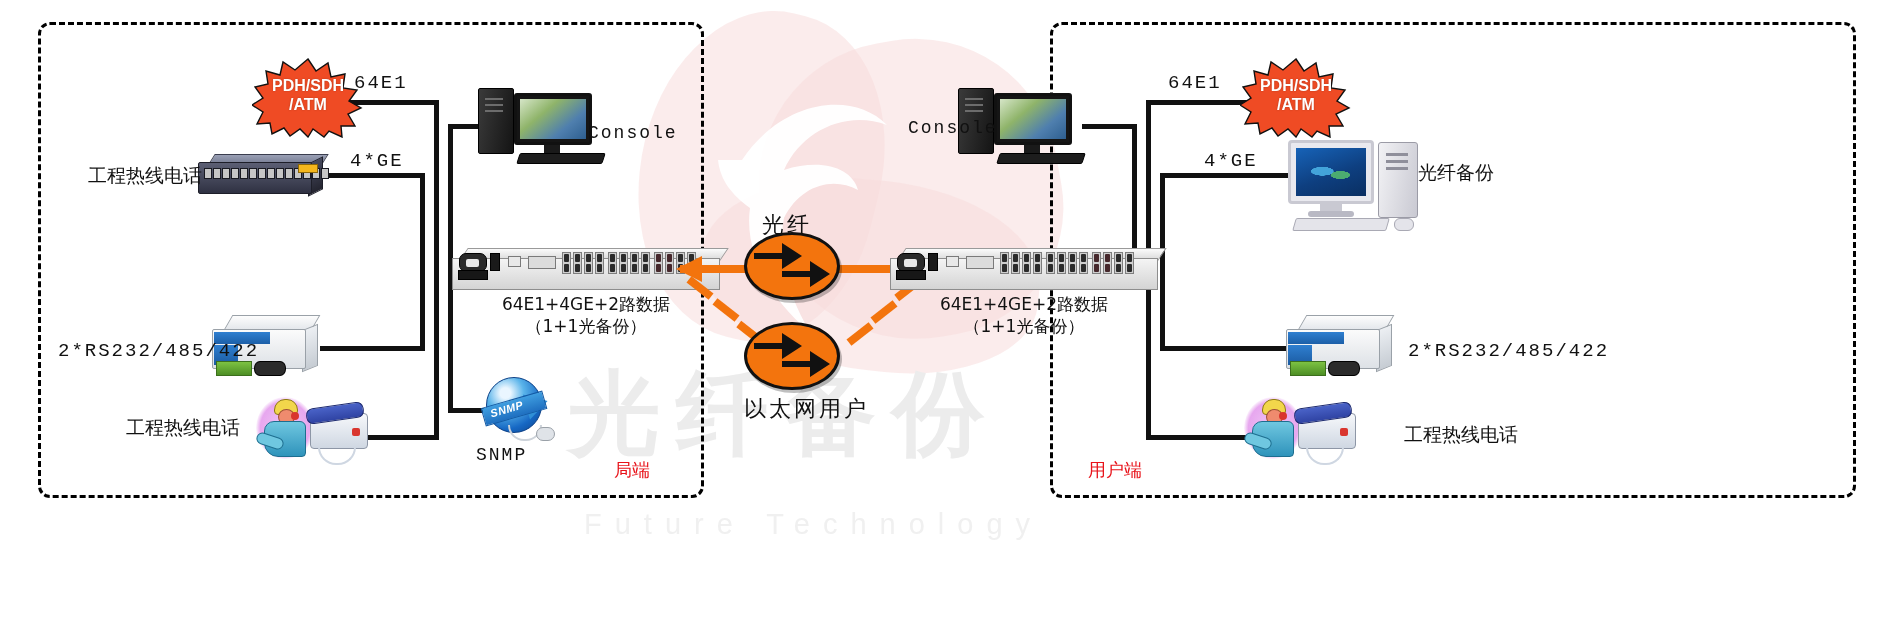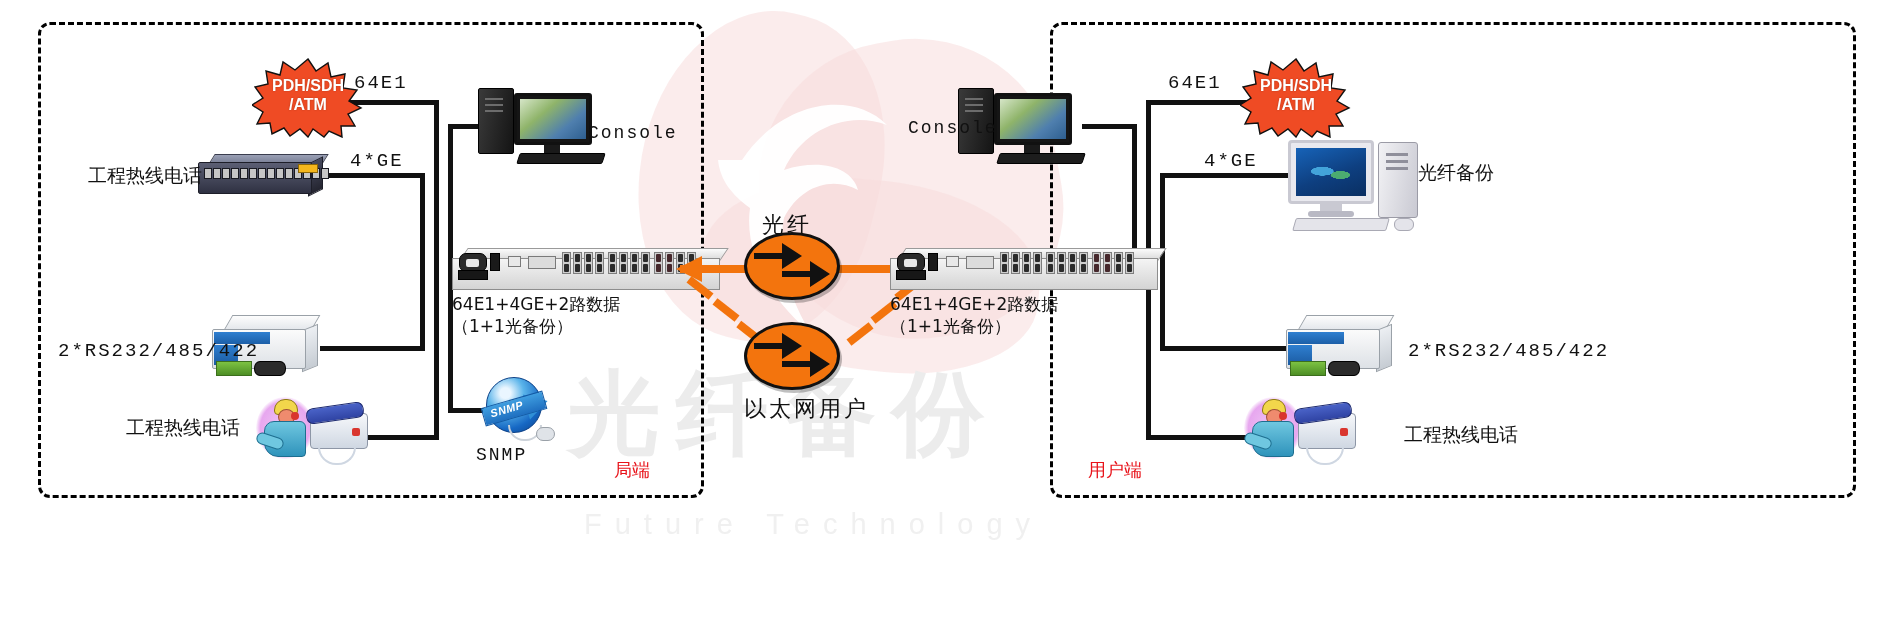--- a/index.html
+++ b/index.html
@@ -37,21 +37,21 @@
   
   .wire{position:absolute;background:#111;}
   .wire.h{height:5px;}
   .wire.v{width:5px;}
 
   
   .lab{position:absolute;white-space:nowrap;color:#111;}
   .lab.mono{font-family:"Liberation Mono","DejaVu Sans Mono",monospace;letter-spacing:2px;}
   .lab.cn{font-family:"DejaVu Sans","Liberation Sans",sans-serif;}
   .lab.red{color:#e8131a;}
-  .lab.ctr{}
+  .lab.ctr{text-align:center;}
 
   
   .burst{position:absolute;width:112px;height:80px;}
   .burst svg{display:block;}
   .burst .bt{
     position:absolute;left:0;right:0;top:18px;text-align:center;color:#fff;
     font-size:16px;font-weight:bold;line-height:19px;
     text-shadow:0 0 2px rgba(0,0,0,.25);
   }
 

